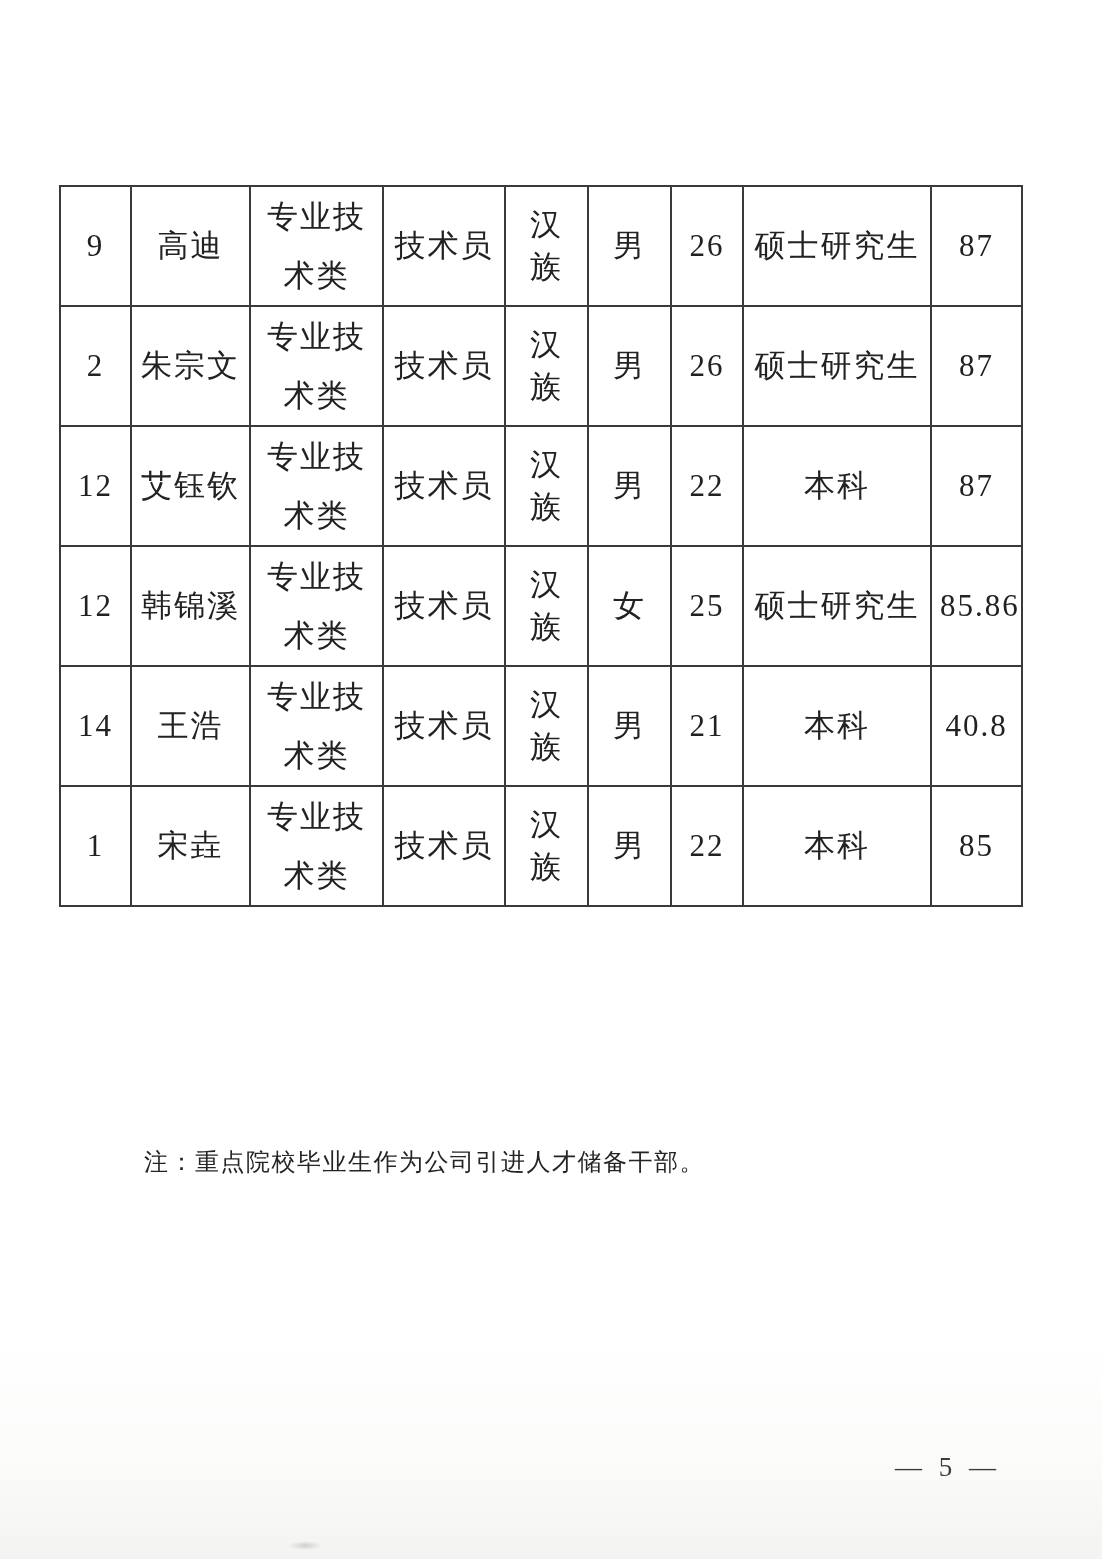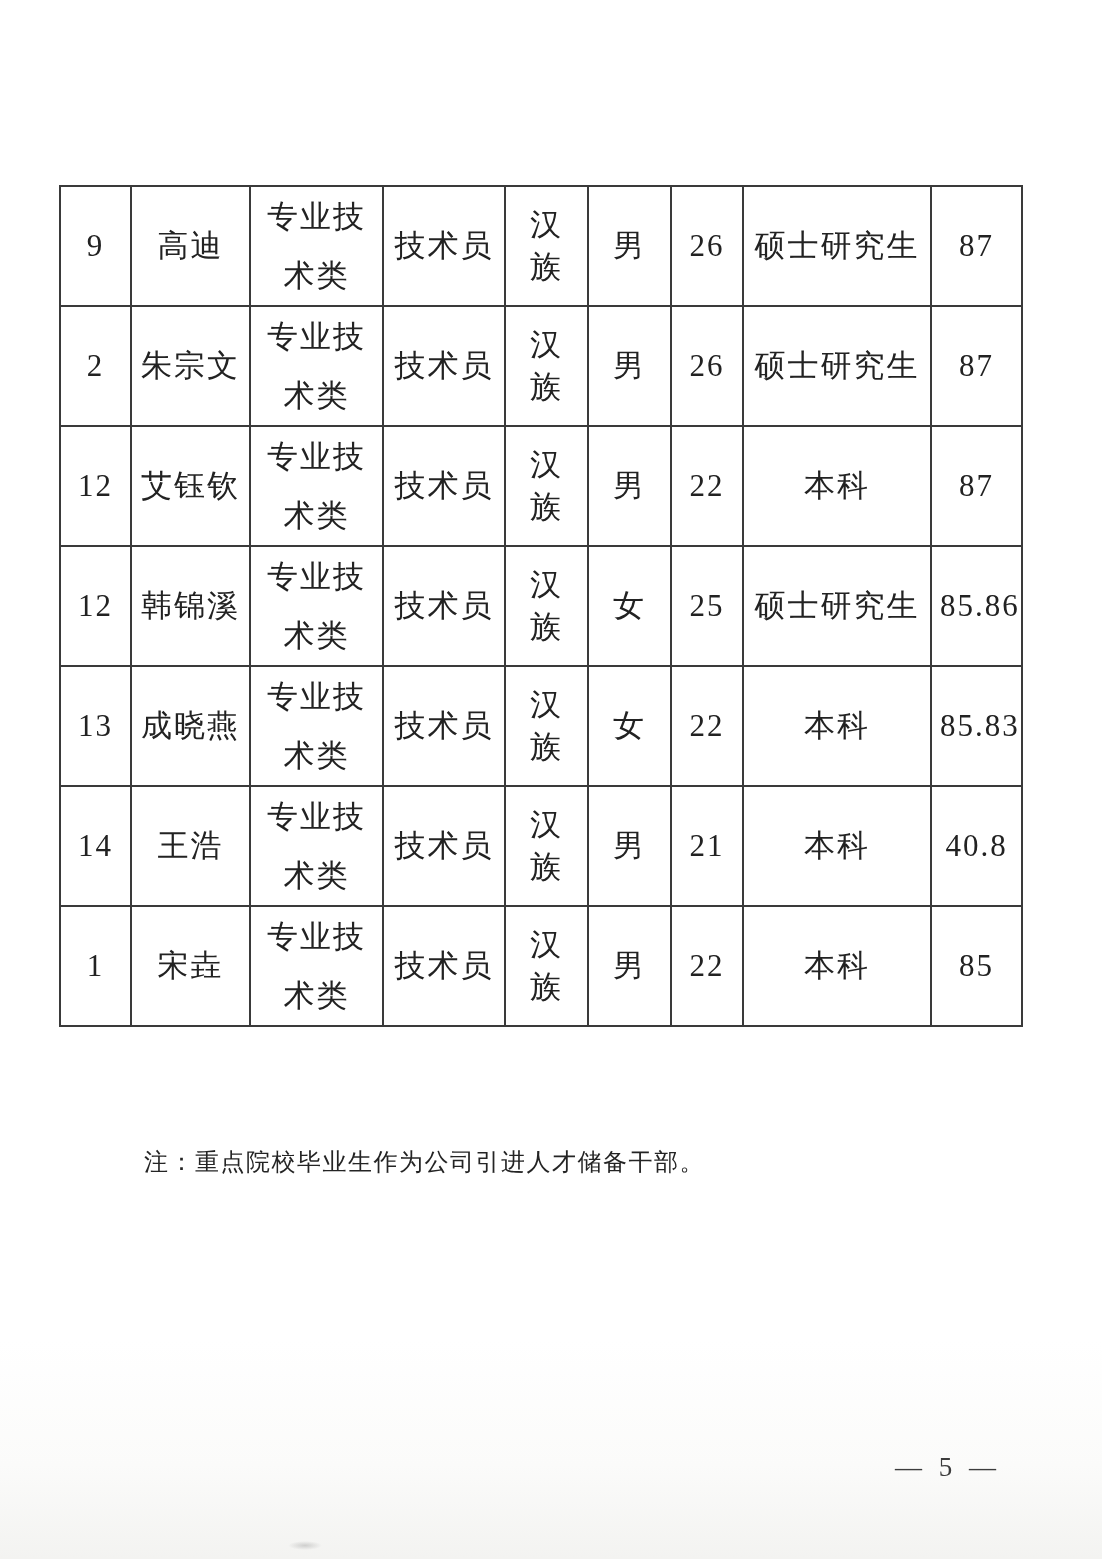--- a/index.html
+++ b/index.html
@@ -125,31 +125,20 @@
           <td class="c1">韩锦溪</td>
           <td class="c2">专业技术类</td>
           <td class="c3">技术员</td>
           <td class="c4">汉族</td>
           <td class="c5">女</td>
           <td class="c6">25</td>
           <td class="c7">硕士研究生</td>
           <td class="c8">85.86</td>
         </tr>
         <tr>
-          <td class="c0">13</td>
-          <td class="c1">成晓燕</td>
-          <td class="c2">专业技术类</td>
-          <td class="c3">技术员</td>
-          <td class="c4">汉族</td>
-          <td class="c5">女</td>
-          <td class="c6">22</td>
-          <td class="c7">本科</td>
-          <td class="c8">85.83</td>
-        </tr>
-        <tr>
           <td class="c0">14</td>
           <td class="c1">王浩</td>
           <td class="c2">专业技术类</td>
           <td class="c3">技术员</td>
           <td class="c4">汉族</td>
           <td class="c5">男</td>
           <td class="c6">21</td>
           <td class="c7">本科</td>
           <td class="c8">40.8</td>
         </tr>

